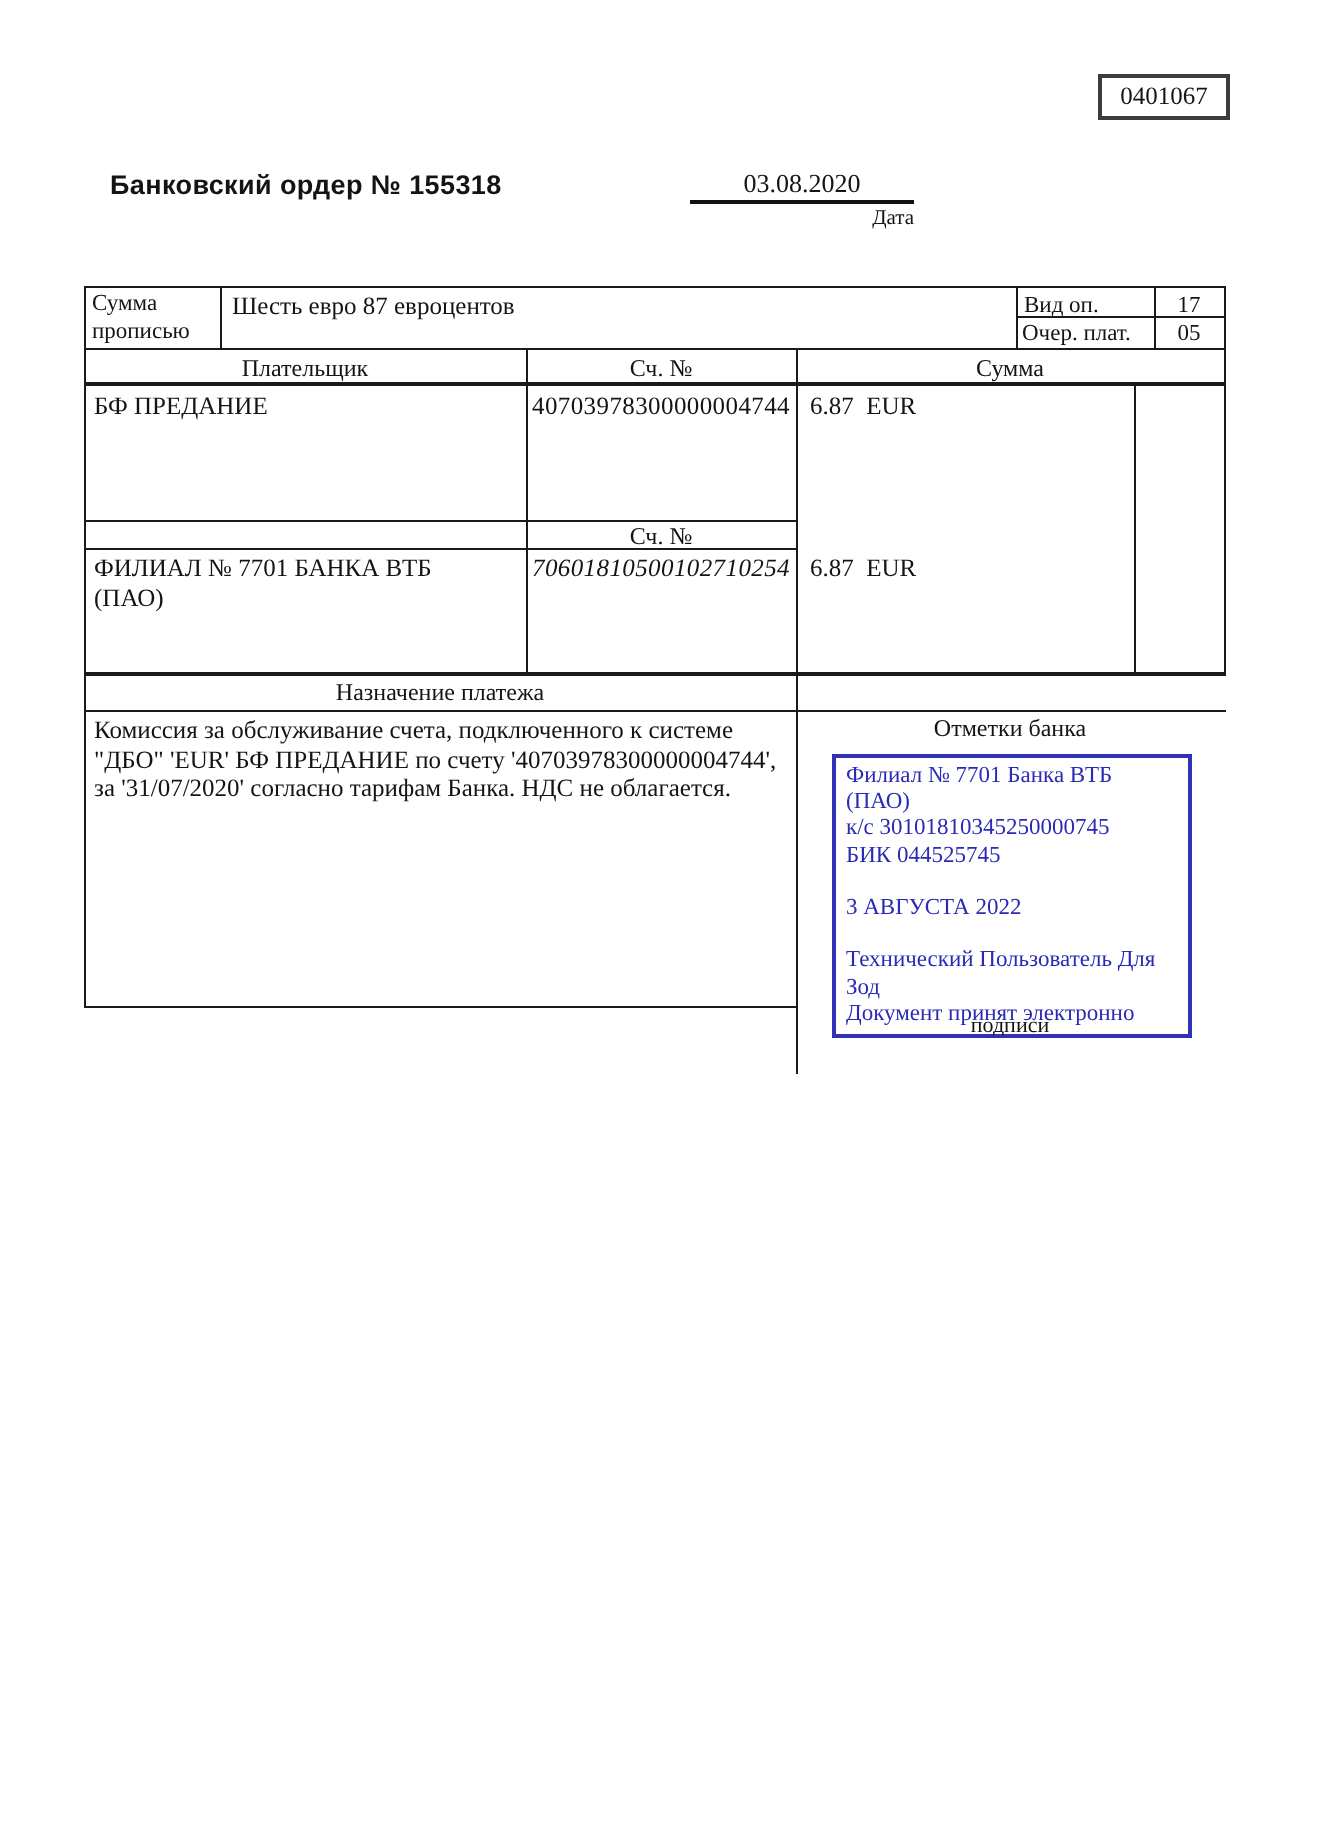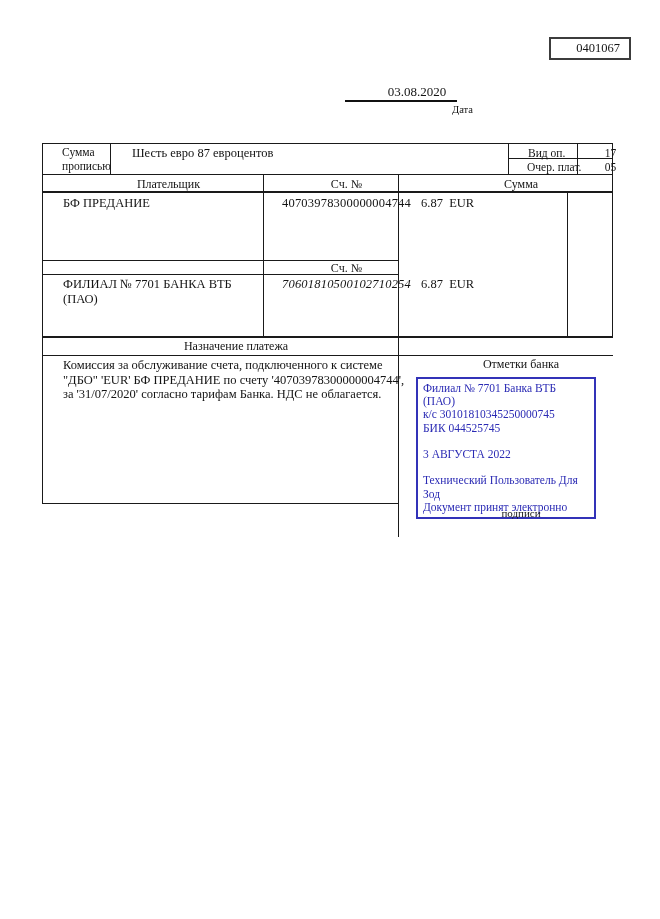--- a/index.html
+++ b/index.html
@@ -1,20 +1,20 @@
 <!DOCTYPE html>
 <html><head>
 <meta charset="utf-8">
 <style>
   html,body{margin:0;padding:0;background:#fff;}
   #page{
     position:relative;width:660px;height:919px;background:#ffffff;
     font-family:"Liberation Serif",serif;color:#141414;overflow:hidden;
   }
-  .abs{position:absolute;padding-left:16px;}
+  .abs{position:absolute;}
   .hline{position:absolute;height:1px;background:#1a1a1a;}
   .hline.thick{height:2px;}
   .vline{position:absolute;width:1px;background:#1a1a1a;}
   .ctr{text-align:center;}
   .t12{font-size:12px;line-height:14px;}
   .t125{font-size:12.5px;line-height:15px;}
   .t115{font-size:11.5px;line-height:14px;}
   .pre{white-space:pre;}
   .formcode{
     left:549px;top:37px;width:62px;height:19px;border:2px solid #3c3c3c;
@@ -34,20 +34,21 @@
   .stamp .sline{min-height:13.2px;}
   .acct{letter-spacing:0.2px;}
 </style>
 </head>
 <body>
 
 <div id="page">
 
   <div class="abs formcode">0401067</div>
 
+  <div class="abs title">Банковский ордер № 155318</div>
   <div class="abs dateval">03.08.2020</div>
   <div class="dateline"></div>
   <div class="abs datelabel">Дата</div>
 
   <div class="hline" style="top:143px;left:42px;width:571px;"></div>
   <div class="hline" style="top:158px;left:508px;width:105px;"></div>
   <div class="hline" style="top:174px;left:42px;width:571px;"></div>
   <div class="hline thick" style="top:191px;left:42px;width:571px;"></div>
   <div class="hline" style="top:260px;left:42px;width:356px;"></div>
   <div class="hline" style="top:274px;left:42px;width:356px;"></div>

